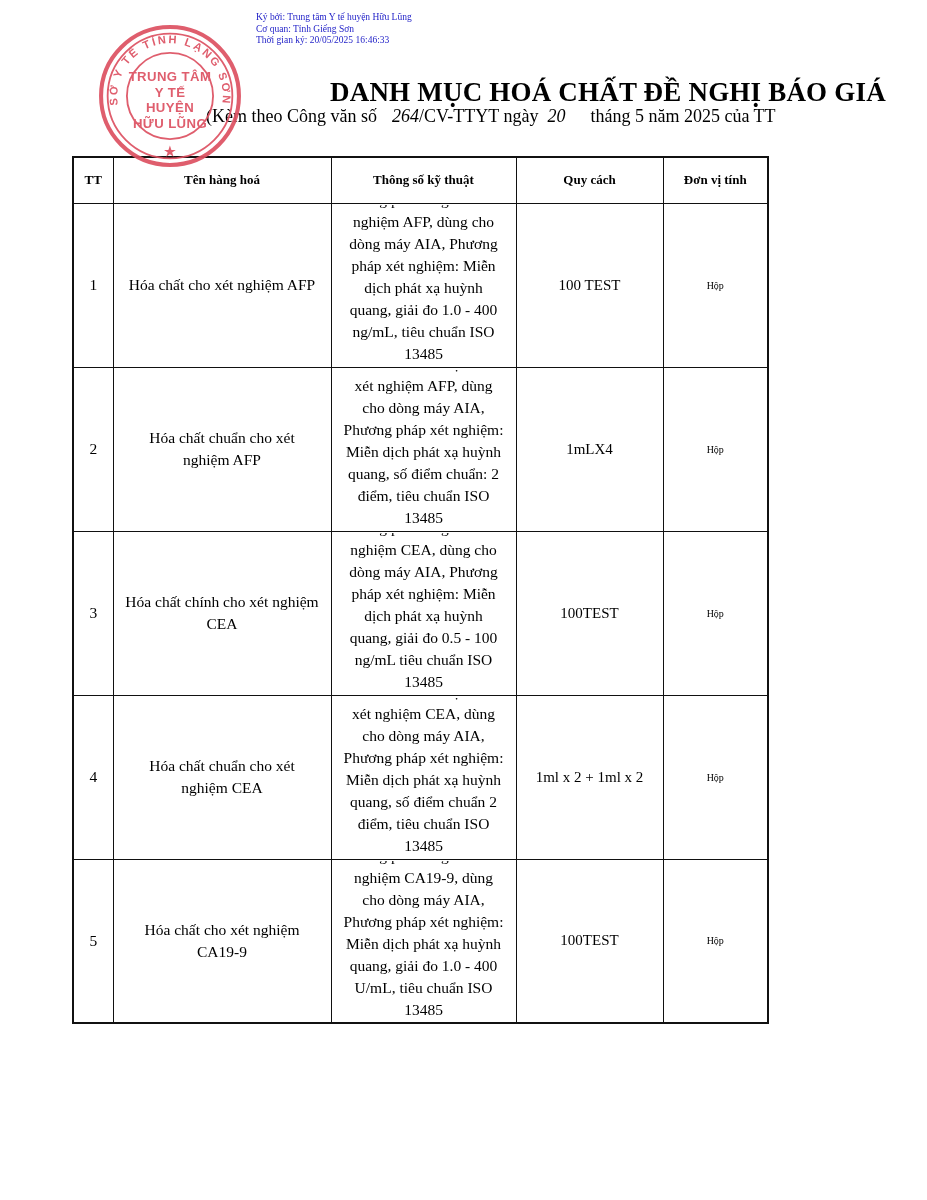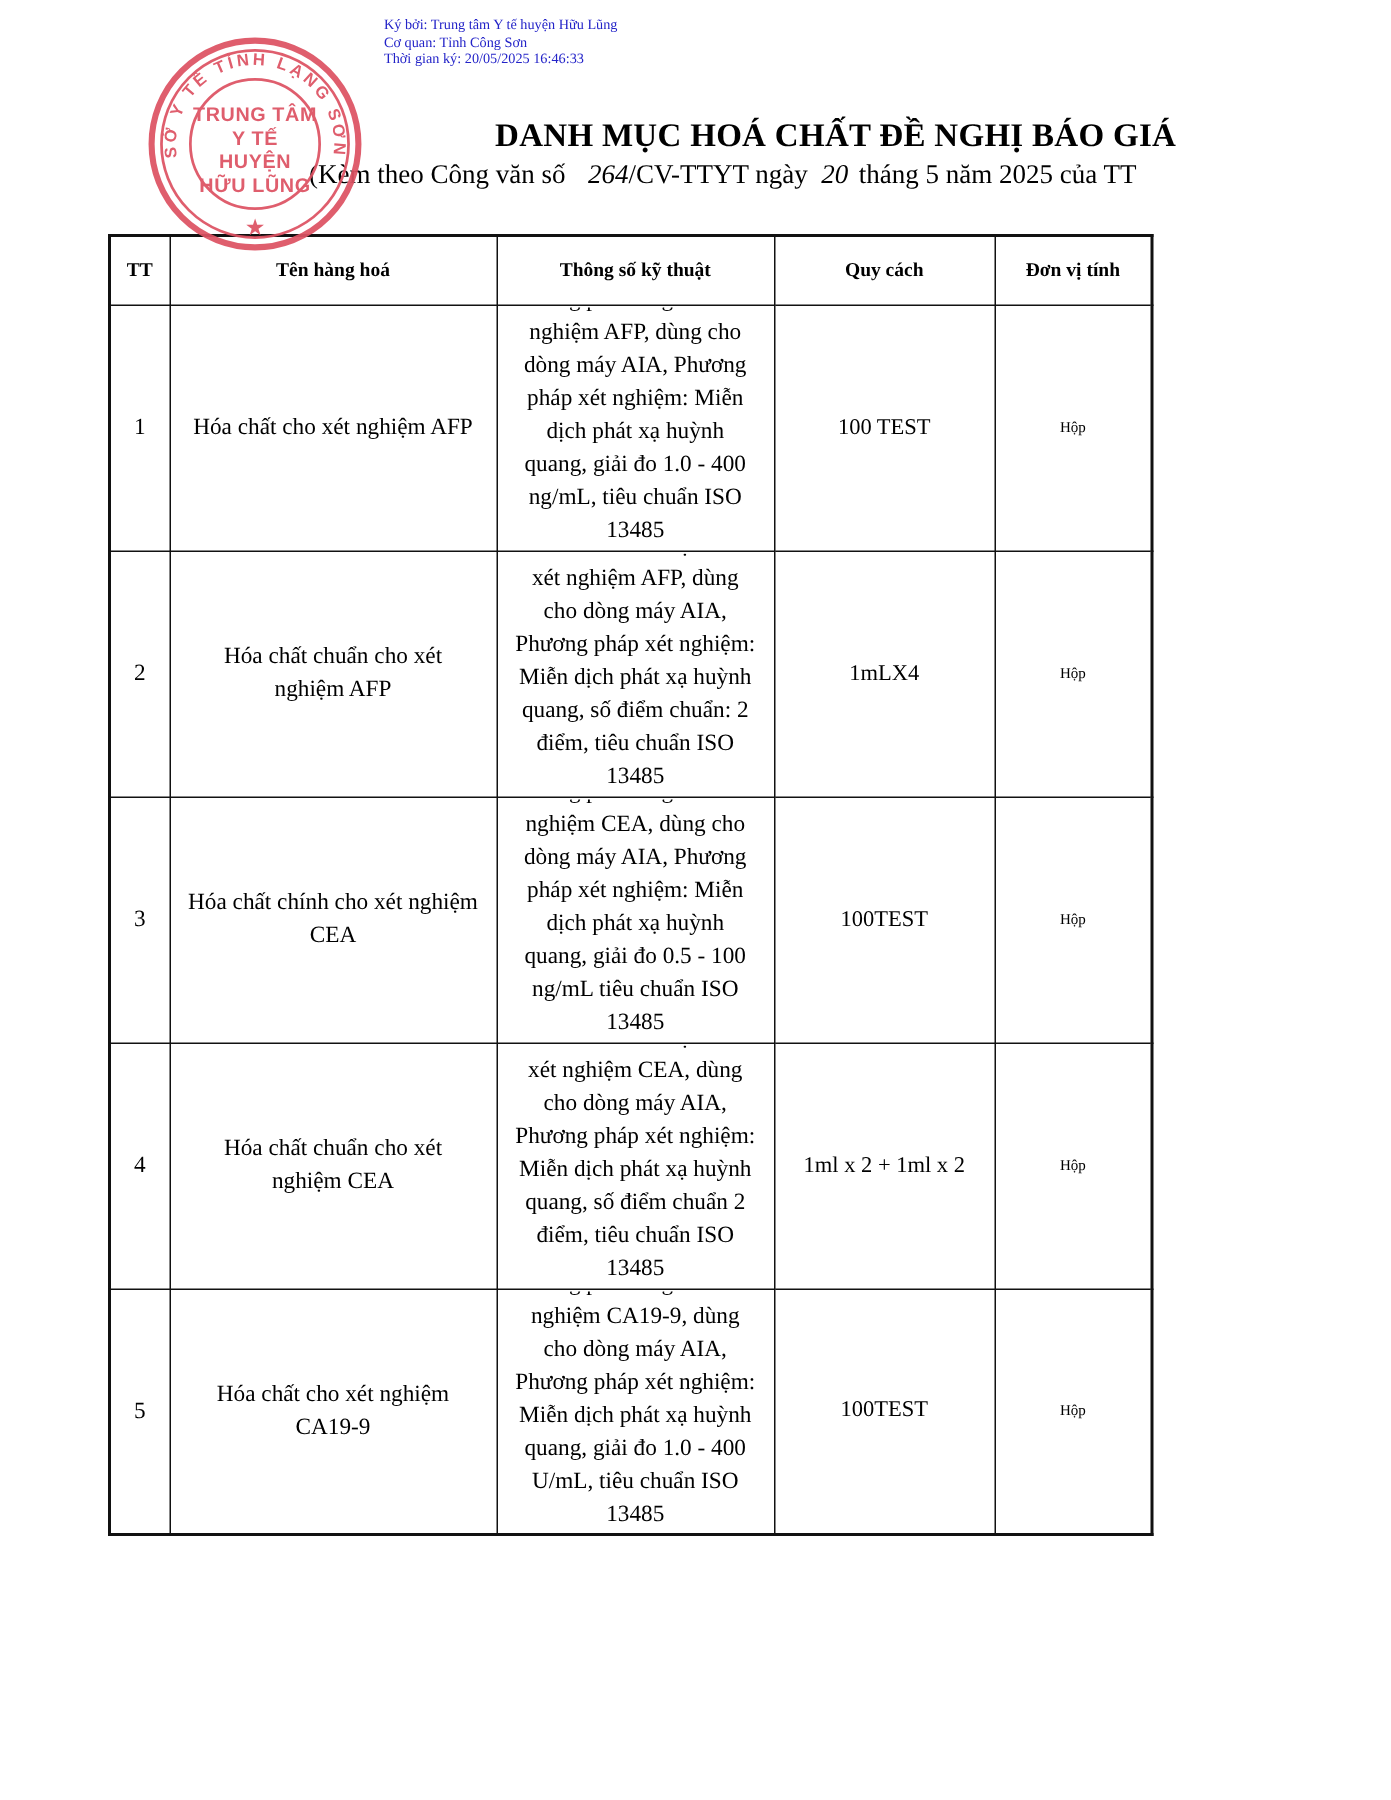--- a/index.html
+++ b/index.html
@@ -31,31 +31,31 @@
   .stamp .c-mid{stroke-width:1.8;}
   .stamp .c-inner{stroke-width:1.8;}
   .stamp text{fill:var(--stamp-red);font-family:"Liberation Sans", sans-serif;font-weight:bold;}
   .stamp .ring-t{font-size:11px;letter-spacing:2.2px;}
   .stamp .center-t{font-size:13px;letter-spacing:.4px;text-anchor:middle;}
   .stamp .star-t{font-size:13px;text-anchor:middle;letter-spacing:0;}
 
   
   .doc-title{
     position:absolute;left:330px;top:77px;white-space:nowrap;
-    font-size:22px;font-weight:bold;letter-spacing:.2px;
+    font-size:27px;font-weight:bold;letter-spacing:.2px;
   }
   .doc-subtitle{
     position:absolute;left:206px;top:106px;white-space:nowrap;
     font-size:18px;
   }
   .handwrite{
     font-style:italic;font-family:Liberation Serif, serif;font-size:18px;
   }
   .hw-gap-l{margin-left:15px;}
-  .hw-gap-s{margin-left:9px;margin-right:7px;}
+  .hw-gap-s{margin-left:9px;margin-right:25px;}
 
   
   .doc-table{
     position:absolute;left:72px;top:156px;width:695px;
     border-collapse:collapse;table-layout:fixed;
     border:2.5px solid var(--ink);
   }
   .doc-table th,.doc-table td{
     border:1.5px solid var(--ink);
     text-align:center;vertical-align:middle;padding:0;
@@ -71,21 +71,21 @@
   }
   .spec-text{
     margin-top:-3px;font-size:15.5px;line-height:22px;white-space:pre-line;text-align:center;width:100%;
   }
 </style>
 </head>
 <body>
 
 <div class="sig">
   <div>Ký bởi: Trung tâm Y tế huyện Hữu Lũng</div>
-  <div>Cơ quan: Tỉnh Công Sơn</div>
+  <div>Cơ quan: Tỉnh Giếng Sơn</div>
   <div>Thời gian ký: 20/05/2025 16:46:33</div>
 </div>
 
 <div class="doc-title">DANH MỤC HOÁ CHẤT ĐỀ NGHỊ BÁO GIÁ</div>
 
 <div class="doc-subtitle"><span>(Kèm theo Công văn số</span><span class="handwrite hw-gap-l">264</span><span>/CV-TTYT ngày</span><span class="handwrite hw-gap-s">20</span><span>tháng 5 năm 2025 của TT</span></div>
 
 <svg class="stamp" viewBox="0 0 144 144" aria-hidden="true">
   <circle class="c-outer" cx="72" cy="72" r="68"></circle>
   <circle class="c-mid" cx="72" cy="72" r="61.5"></circle>

